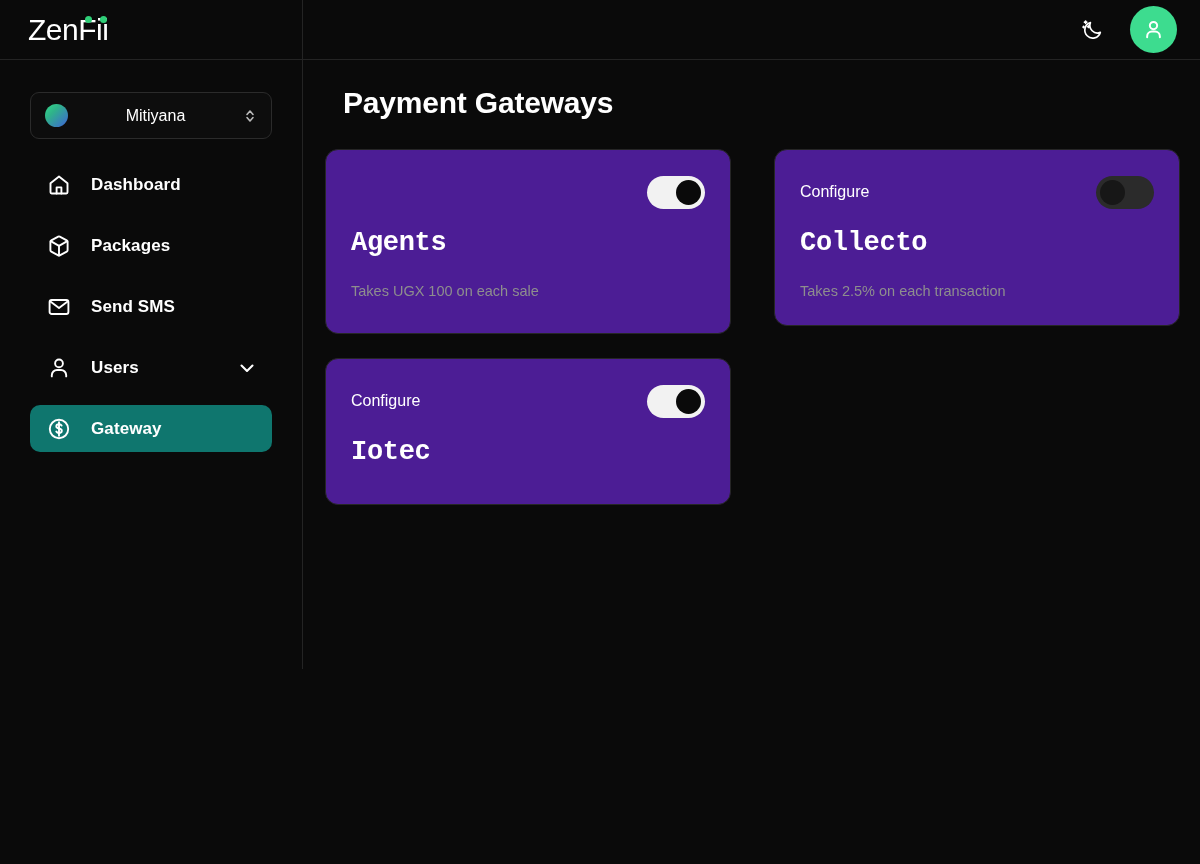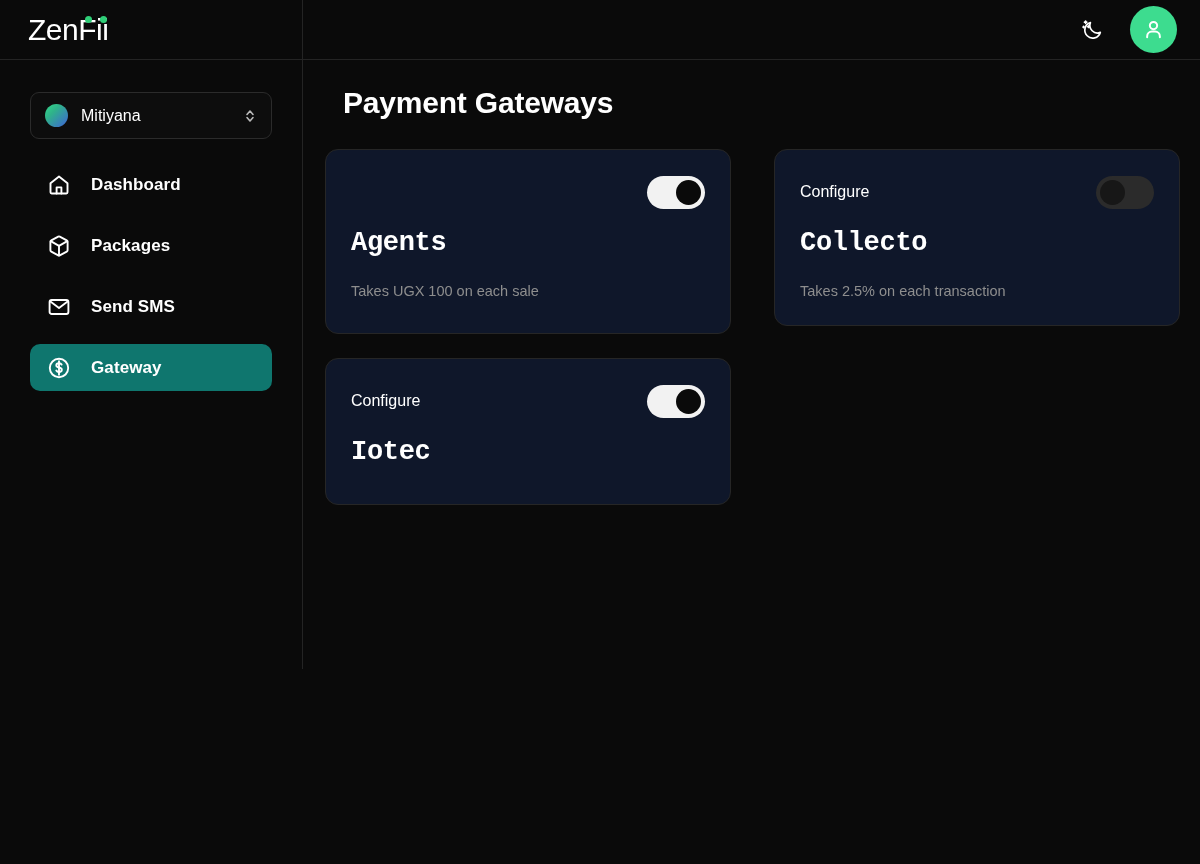--- a/index.html
+++ b/index.html
@@ -82,20 +82,21 @@
     width: 23px; height: 23px;
     border-radius: 50%;
     flex: 0 0 23px;
     background: linear-gradient(135deg, #34d98a 0%, #2fb28a 35%, #3f63d8 100%);
   }
   .org-name {
     flex: 1;
     color: #ffffff;
     font-size: 16px;
     font-weight: 500;
+    text-align: center;
   }
   .org-chevrons {
     width: 14px; height: 18px;
     flex: 0 0 14px;
     color: #b9b9b9;
   }
 
   .nav { padding: 22px 30px 0 30px; display: flex; flex-direction: column; }
 
   .nav-item {
@@ -174,21 +175,21 @@
   .cards-grid {
     display: grid;
     grid-template-columns: 406px 406px;
     gap: 24px 43px;
     align-items: start;
   }
 
   .gw-card {
     border: 1px solid #262626;
     border-radius: 13px;
-    background: #0f172a;
+    background: #4c1d95;
     padding: 24px 25px 26px 25px;
     position: relative;
   }
   .gw-card.tall { min-height: 185px; }
 
   .gw-head {
     display: flex;
     align-items: center;
     justify-content: space-between;
     min-height: 36px;
@@ -299,20 +300,34 @@
         <span class="nav-icon">
           <svg viewBox="0 0 24 24" width="24" height="24" fill="none" stroke="currentColor" stroke-width="1.9" stroke-linecap="round" stroke-linejoin="round">
             <rect x="2.6" y="5" width="18.8" height="14" rx="2.1"></rect>
             <polyline points="3.4,6.6 12,13.1 20.6,6.6"></polyline>
           </svg>
         </span>
         <span class="nav-label">Send SMS</span>
         <span class="nav-chevron hidden"></span>
       </div>
 
+      <div class="nav-item">
+        <span class="nav-icon">
+          <svg viewBox="0 0 24 24" width="24" height="24" fill="none" stroke="currentColor" stroke-width="1.9" stroke-linecap="round" stroke-linejoin="round">
+            <circle cx="12" cy="7.4" r="3.9"></circle>
+            <path d="M4.8 20.4v-1.2a5.2 5.2 0 0 1 5.2-5.2h4a5.2 5.2 0 0 1 5.2 5.2v1.2"></path>
+          </svg>
+        </span>
+        <span class="nav-label">Users</span>
+        <span class="nav-chevron">
+          <svg viewBox="0 0 18 18" width="18" height="18" fill="none" stroke="currentColor" stroke-width="2.1" stroke-linecap="round" stroke-linejoin="round">
+            <polyline points="3.5,6.5 9,12 14.5,6.5"></polyline>
+          </svg>
+        </span>
+      </div>
 
       <div class="nav-item active">
         <span class="nav-icon">
           <svg viewBox="0 0 24 24" width="24" height="24" fill="none" stroke="currentColor" stroke-width="1.9" stroke-linecap="round" stroke-linejoin="round">
             <circle cx="12" cy="12" r="9.2"></circle>
             <path d="M14.6 8.6a2.9 2.9 0 0 0-2.6-1.4c-1.6 0-2.7.9-2.7 2.1 0 1.3 1 1.9 2.7 2.2 1.7.3 2.8 1 2.8 2.3 0 1.3-1.2 2.2-2.8 2.2a3 3 0 0 1-2.7-1.5"></path>
             <line x1="12" y1="5.3" x2="12" y2="18.7"></line>
           </svg>
         </span>
         <span class="nav-label">Gateway</span>

